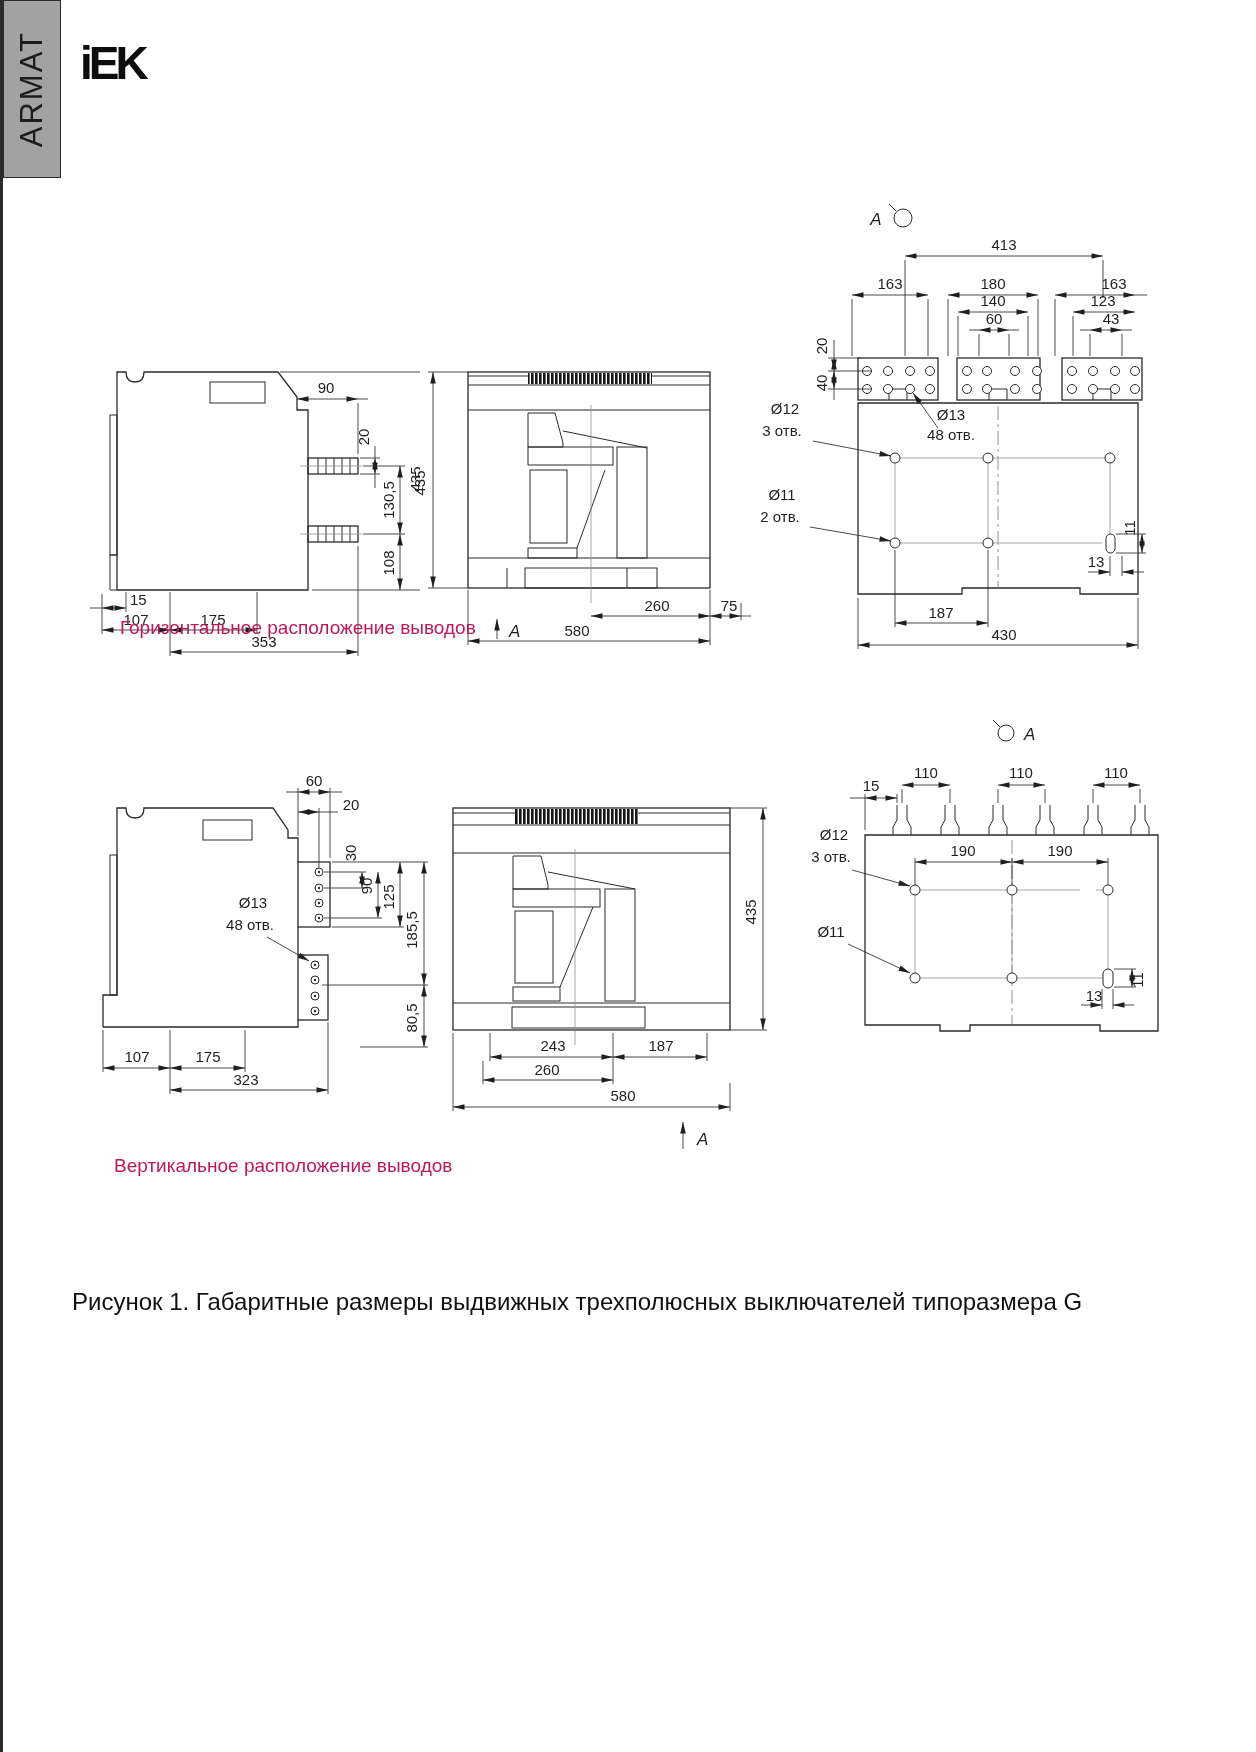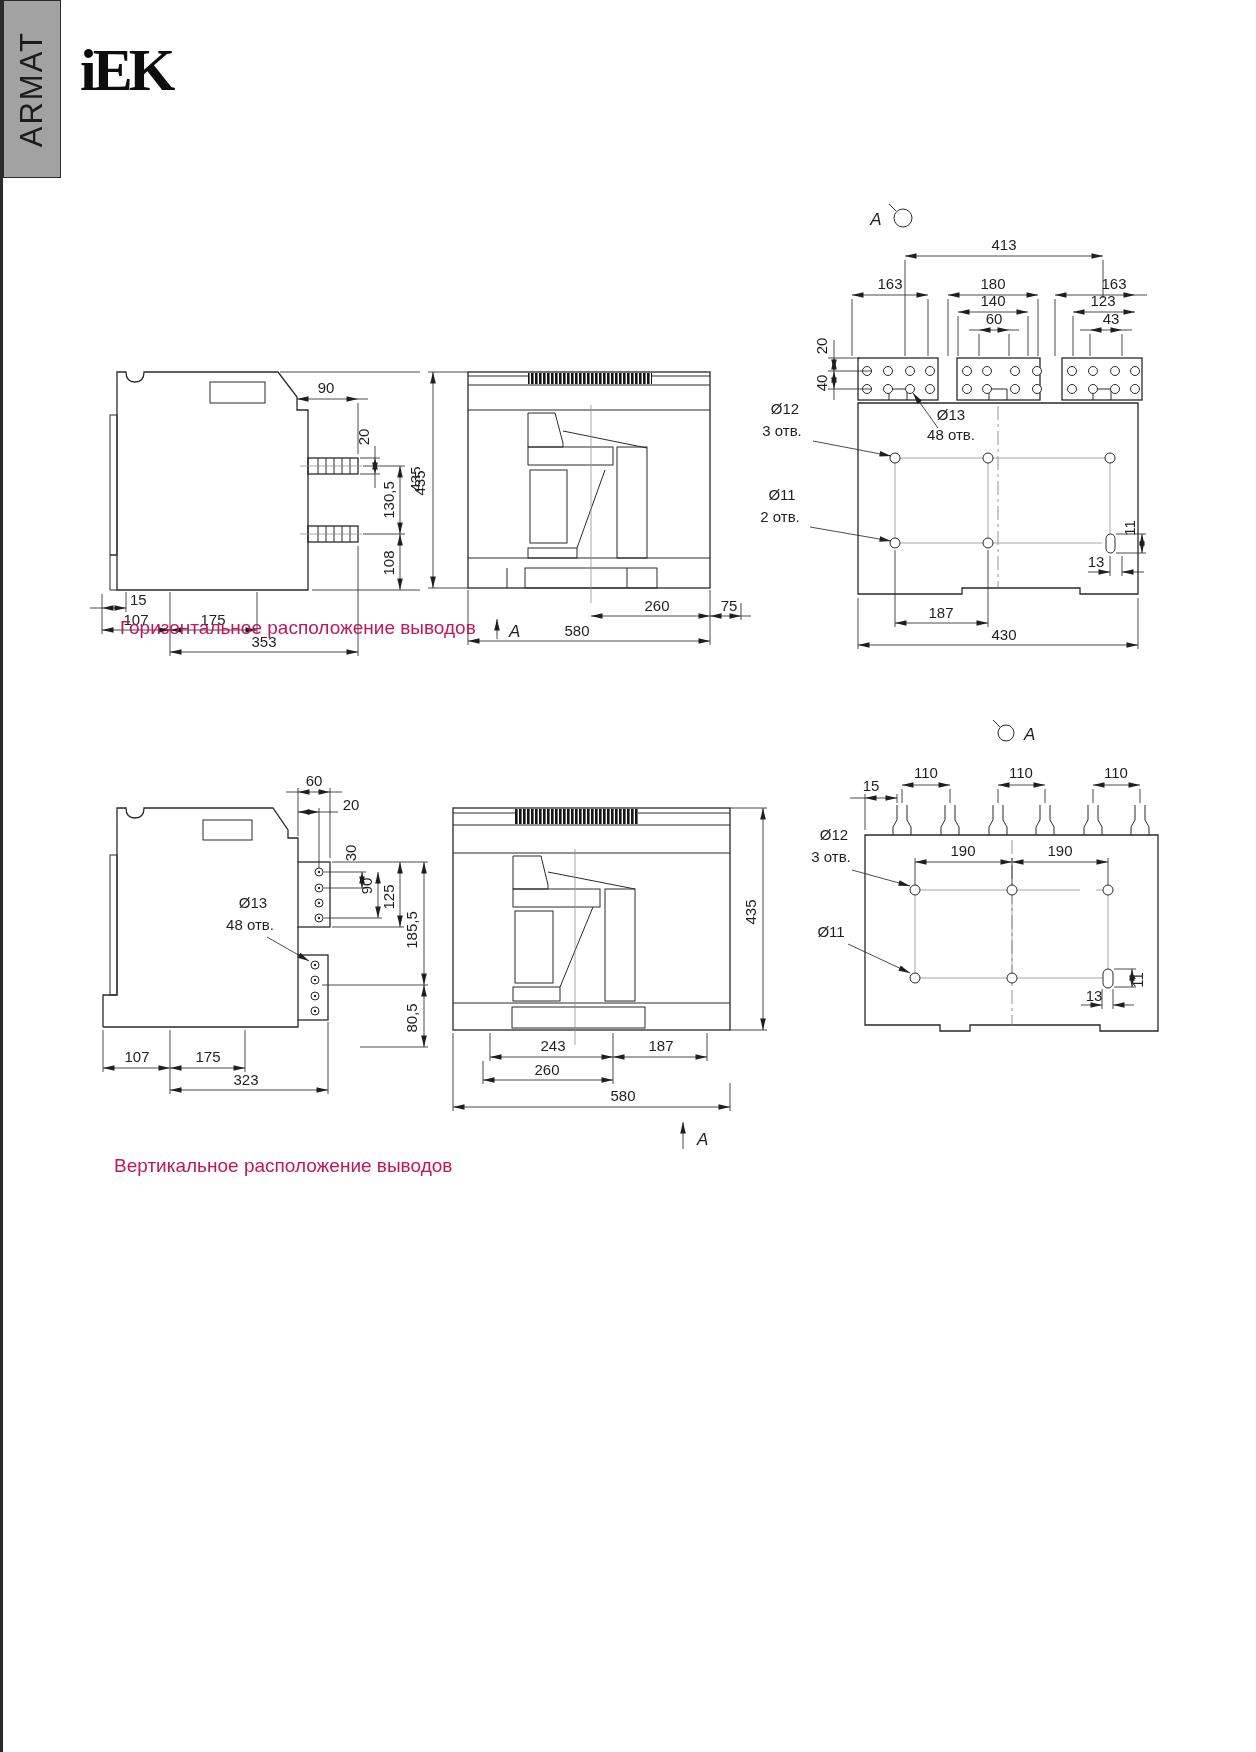--- a/index.html
+++ b/index.html
@@ -3,22 +3,22 @@
 <meta charset="utf-8">
 <style>
   html,body{margin:0;padding:0;background:#e8e8e8;}
   .page{position:relative;width:1256px;height:1752px;background:#ffffff;overflow:hidden;
         font-family:"Liberation Sans",sans-serif;}
   .spine{position:absolute;left:0;top:0;width:3px;height:1752px;background:#2b2b2b;}
   .brandbar{position:absolute;left:3px;top:0;width:56px;height:176px;background:#a2a2a2;
             border:1px solid #2b2b2b;display:flex;align-items:center;justify-content:center;}
   .brandbar span{writing-mode:vertical-rl;transform:rotate(180deg);font-size:31px;
             letter-spacing:2px;color:#1c1c1c;font-weight:400;}
-  .logo{position:absolute;left:80px;top:36px;font-size:60px;font-weight:bold;
-        letter-spacing:-4px;color:#0d0d0d;font-family:Liberation Serif, serif;}
+  .logo{position:absolute;left:80px;top:36px;font-size:46px;font-weight:bold;
+        letter-spacing:-4px;color:#0d0d0d;font-family:Liberation Sans, sans-serif;}
   .rowlabel{position:absolute;font-size:19px;color:#be185d;}
   .caption{position:absolute;font-size:24px;color:#111;}
   .drw{position:absolute;}
   svg text{font-family:"Liberation Sans",sans-serif;font-size:15px;fill:#1f1f1f;}
   svg text.it{font-style:italic;font-size:17px;}
   .ol{stroke:#2a2a2a;stroke-width:1.3;fill:none;stroke-linejoin:miter;}
   .ol2{stroke:#2a2a2a;stroke-width:1;fill:none;}
   .dl{stroke:#2a2a2a;stroke-width:0.85;fill:none;}
   .tl{stroke:#909090;stroke-width:0.8;fill:none;}
   .cl{stroke:#777;stroke-width:0.8;fill:none;stroke-dasharray:14 4 3 4;}
@@ -388,13 +388,14 @@
       <text transform="translate(343,290) rotate(-90)" text-anchor="middle">11</text>
       <path class="dl" d="M281,315 H302" marker-end="url(#ae)"></path>
       <path class="dl" d="M334,315 H313" marker-end="url(#ae)"></path>
       <path class="dl" d="M302,299 V319 M313,299 V319"></path>
       <text x="294" y="311" text-anchor="middle">13</text>
     </g>
   </svg>
 
   <div class="rowlabel" style="left:114px;top:1155px">Вертикальное расположение выводов</div>
 
+  <div class="caption" style="left:72px;top:1288px">Рисунок 1. Габаритные размеры выдвижных трехполюсных выключателей типоразмера G</div>
 </div>
 
 </body></html>

